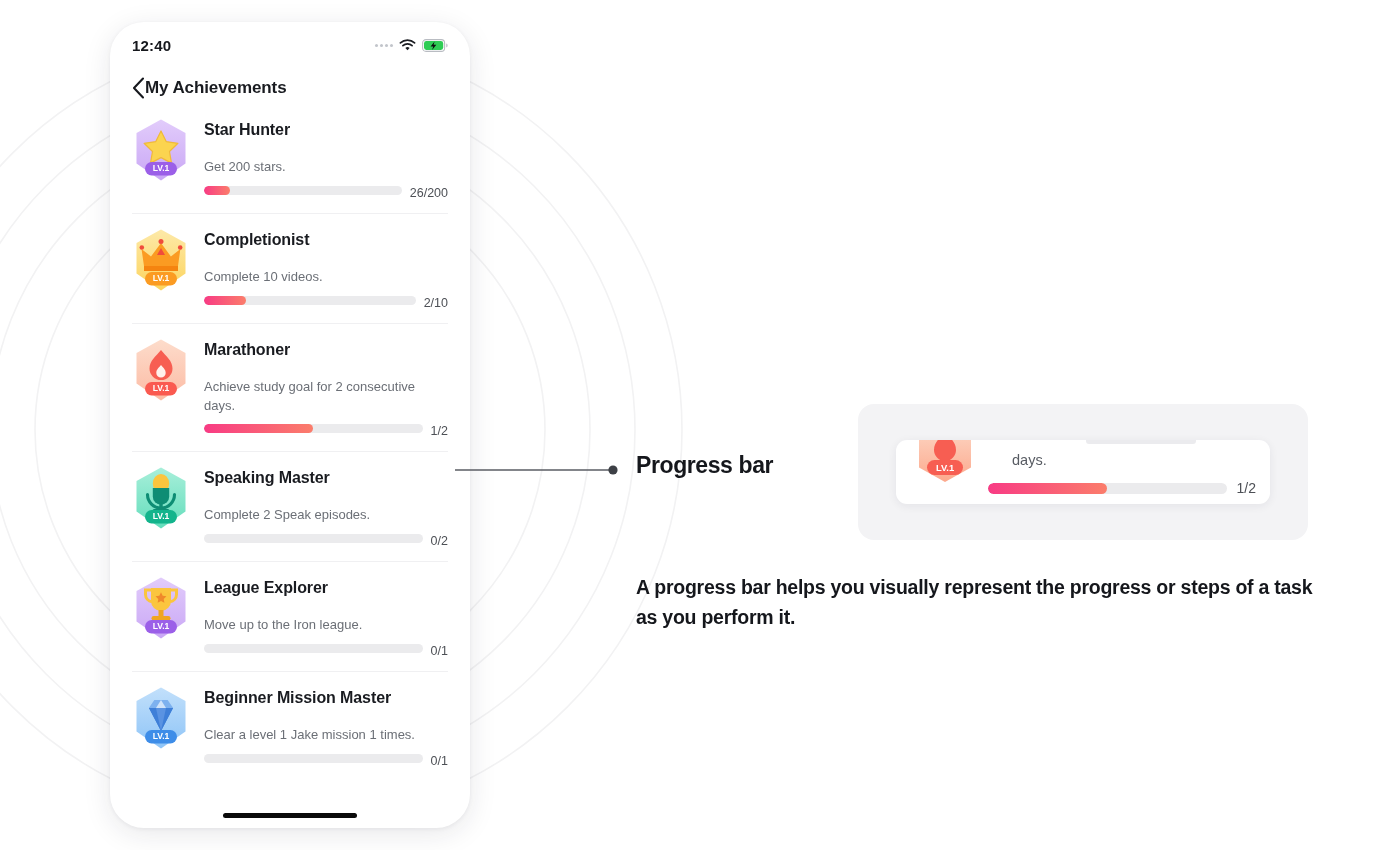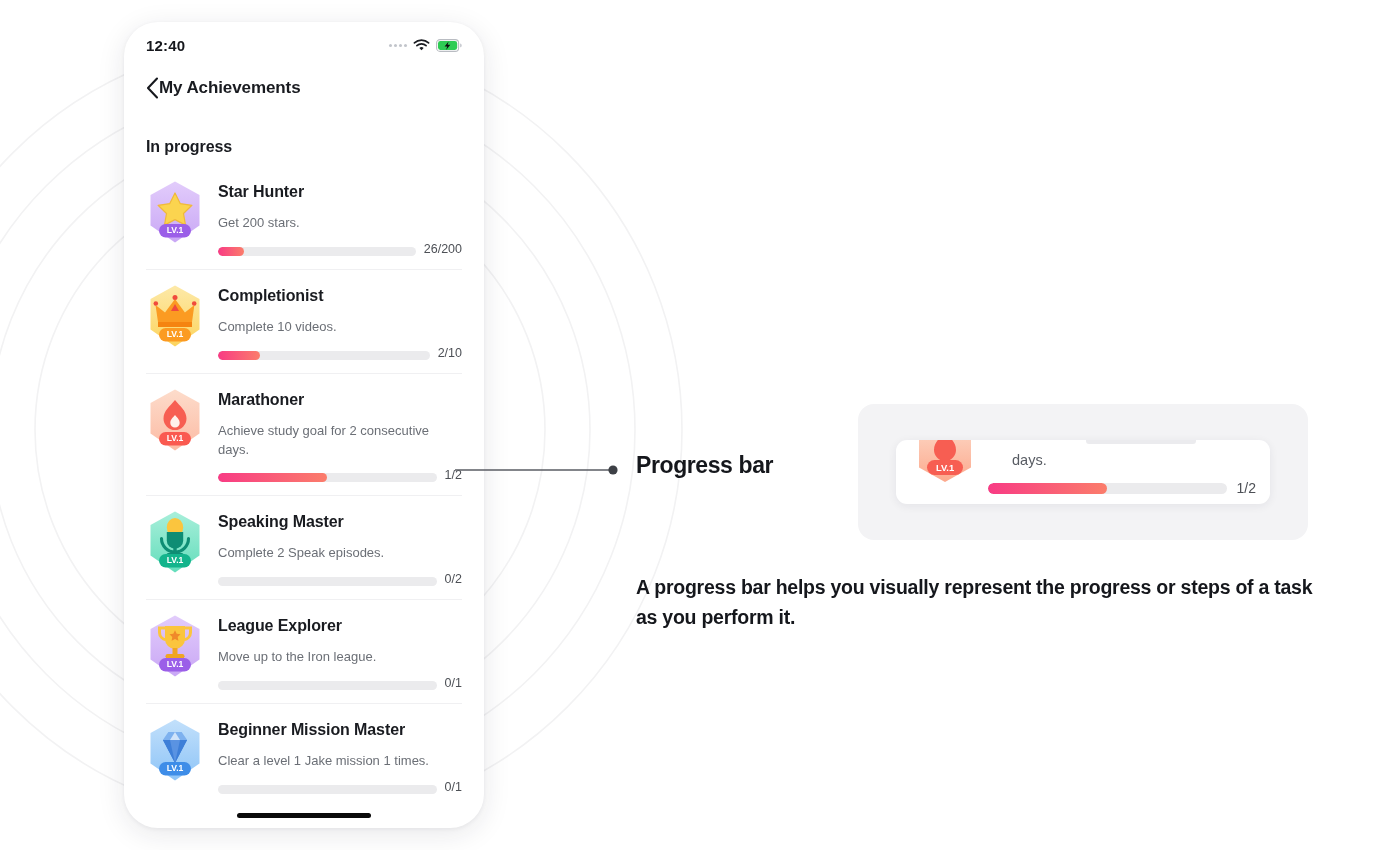--- a/index.html
+++ b/index.html
@@ -9,21 +9,21 @@
     font-family: "Liberation Sans", sans-serif;
     overflow: hidden;
   }
   #stage { position: relative; width: 1400px; height: 850px; background: #fff; }
 
   
   #bg-arcs { position: absolute; left: 0; top: 0; width: 700px; height: 850px; }
 
   
   #phone {
-    position: absolute; left: 124px; top: 22px;
+    position: absolute; left: 110px; top: 22px;
     width: 360px; height: 806px;
     background: #ffffff;
     border-radius: 34px;
     box-shadow: 0 6px 28px rgba(30,30,50,.10), 0 1px 4px rgba(30,30,50,.06);
     overflow: hidden;
   }
   
   .statusbar {
     height: 40px; display: flex; align-items: center;
     justify-content: space-between; padding: 6px 22px 0 22px;
@@ -49,23 +49,23 @@
     padding: 14px 0 13px 0;
     border-bottom: 1px solid #f0f0f2;
   }
   .ach-row:last-child { border-bottom: none; }
 
   .badge { position: relative; width: 58px; height: 64px; flex: 0 0 58px; }
   .badge svg { display: block; }
 
   .ach-text { flex: 1 1 auto; min-width: 0; padding-top: 2px; }
   .ach-title { font-size: 16px; font-weight: bold; color: #191b20; line-height: 1.25; letter-spacing: -0.1px; }
-  .ach-desc { font-size: 13px; color: #6b6f76; line-height: 1.45; margin-top: 12px; }
-
-  .pb-line { display: flex; align-items: flex-end; gap: 8px; margin-top: 9px; }
+  .ach-desc { font-size: 13px; color: #6b6f76; line-height: 1.45; margin-top: 18px; }
+
+  .pb-line { display: flex; align-items: flex-start; gap: 8px; margin-top: 9px; }
   .pb-track {
     flex: 1 1 auto; height: 9px; border-radius: 6px; background: #ebebed;
     overflow: hidden; position: relative;
   }
   .pb-fill {
     height: 100%; border-radius: 6px;
     background: linear-gradient(90deg, #F83B84 0%, #FB7D6B 100%);
   }
   .pb-label { font-size: 12.5px; color: #4d5056; flex: 0 0 auto; white-space: nowrap; }
 
@@ -154,21 +154,20 @@
     </div>
 
     <div class="navbar">
       <svg width="13" height="22" viewBox="0 0 13 22">
         <path d="M11 1.6L2 11l9 9.4" stroke="#17191e" stroke-width="2.1" fill="none" stroke-linecap="round" stroke-linejoin="round"></path>
       </svg>
       <div class="nav-title">My Achievements</div>
     </div>
 
     <div class="screen-body">
-      <div class="section-title">In progress</div>
       <div id="ach-list">
           <div class="ach-row">
             <div class="badge">
               <svg viewBox="0 0 58 64">
     <defs>
                   <linearGradient id="hx0" x1="0" y1="0" x2="0" y2="1">
       <stop offset="0" stop-color="#E2CCFB"></stop>
                     <stop offset="1" stop-color="#C9A7F5"></stop>
     </linearGradient>
                 </defs>

